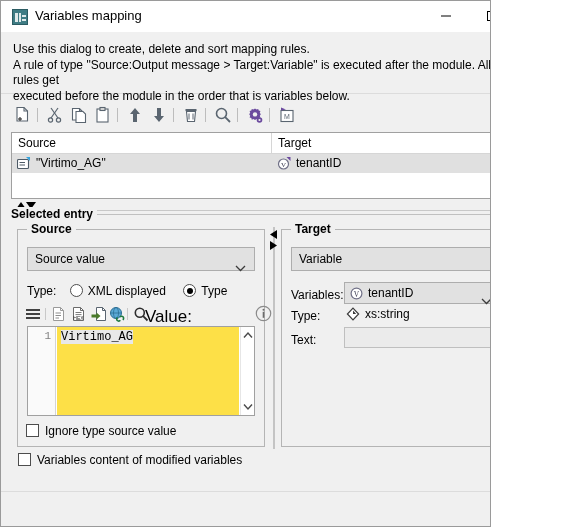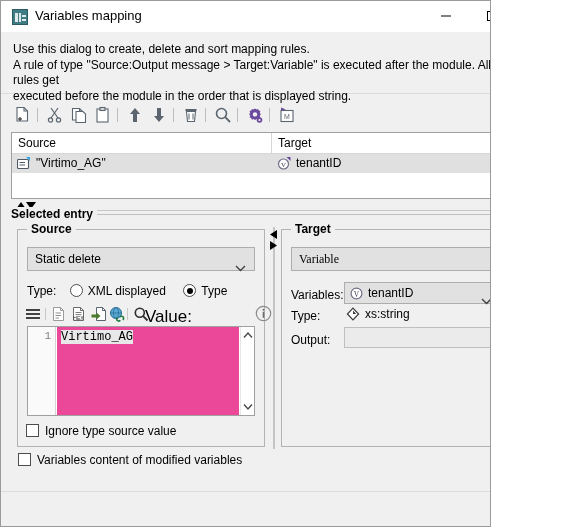--- a/index.html
+++ b/index.html
@@ -226,21 +226,21 @@
     line-height: 22px;
     padding-left: 7px;
     white-space: nowrap;
     cursor: default;
   }
   .combo .chev {
     position: absolute;
     right: 8px; top: 9px;
   }
   .combo-src { left: 26px; top: 246px; width: 228px; height: 24px; }
-  .combo-tgt { left: 290px; top: 246px; width: 225px; height: 24px; font-family: Liberation Serif, serif; }
+  .combo-tgt { left: 290px; top: 246px; width: 225px; height: 24px; }
 
   .lbl {
     position: absolute;
     font-size: 12px;
     color: #000;
     white-space: nowrap;
   }
   .radio-row { position: absolute; left: 26px; top: 283px; }
   .radio {
     position: relative;
@@ -297,21 +297,21 @@
   .code {
     position: absolute;
     left: 29px; top: 0;
     right: 15px;
     height: 100%;
     font-family: "Liberation Mono", monospace;
     font-size: 12px;
     color: #000;
     padding: 3px 0 0 4px;
     box-sizing: border-box;
-    background: #ec4899;
+    background: #fde047;
     white-space: pre;
   }
   .code-sel { background: #e8e8e8; }
   .vscroll {
     position: absolute;
     right: 0; top: 0;
     width: 14px; height: 100%;
     background: #ffffff;
     border-left: 1px solid #e6e6e6;
     box-sizing: border-box;
@@ -454,21 +454,21 @@
       <svg width="12" height="12" viewBox="0 0 12 12">
         <line x1="1.5" y1="1.5" x2="10.5" y2="10.5" stroke="#000" stroke-width="1"></line>
         <line x1="10.5" y1="1.5" x2="1.5" y2="10.5" stroke="#000" stroke-width="1"></line>
       </svg>
     </div>
   </div>
 
   <div class="desc">
     <p>Use this dialog to create, delete and sort mapping rules.</p>
     <p>A rule of type "Source:Output message &gt; Target:Variable" is executed after the module. All the other rules get</p>
-    <p>executed before the module in the order that is displayed string.</p>
+    <p>executed before the module in the order that is variables below.</p>
   </div>
 
   <div class="toolbar">
 
     <div class="tb-item" style="left:2px;">
       <svg width="18" height="18" viewBox="0 0 18 18">
         <path d="M3 1.5 h7 l3.5 3.5 v10 h-10.5 z" fill="#fff" stroke="#5a6570" stroke-width="1.1"></path>
         <path d="M10 1.5 v3.5 h3.5" fill="none" stroke="#5a6570" stroke-width="1.1"></path>
         <line x1="4" y1="13" x2="8" y2="13" stroke="#3a3a3a" stroke-width="1.2"></line>
         <line x1="6" y1="11" x2="6" y2="15" stroke="#3a3a3a" stroke-width="1.2"></line>
@@ -584,21 +584,21 @@
     <div class="hsplit-line"></div>
   </div>
 
   <div class="selentry-label">Selected entry</div>
   <div class="selentry-line"></div>
 
   <div class="gbox gsource"></div>
   <div class="gbox-title gsource-title">Source</div>
 
   <div class="combo combo-src">
-    <span>Static delete</span>
+    <span>Source value</span>
     <span class="chev">
       <svg width="11" height="7" viewBox="0 0 11 7">
           <path d="M1 1 L5.5 5.5 L10 1" fill="none" stroke="#3c3c3c" stroke-width="1.3"></path>
         </svg>
     </span>
   </div>
 
   <div class="radio-row">
     <span class="lbl" style="position:static;margin-right:10px;">Type:</span>
     <span class="radio-item">
@@ -735,21 +735,21 @@
   <div class="lbl t-lbl-type">Type:</div>
   <div class="type-val">
     <span style="display:inline-block;vertical-align:-3px;margin-right:5px;">
       <svg width="14" height="14" viewBox="0 0 14 14">
         <path d="M7 1.2 L12.6 7 L7 12.8 L1.4 7 Z" fill="#fff" stroke="#3a3a3a" stroke-width="1.2"></path>
         <path d="M7 3.6 L10.2 7 L7 7 Z" fill="#3a3a3a"></path>
       </svg>
     </span><span>xs:string</span>
   </div>
 
-  <div class="lbl t-lbl-xpath">Output:</div>
+  <div class="lbl t-lbl-xpath">Text:</div>
   <div class="xpath-field" title="">
     <div class="xpath-btn">...</div>
   </div>
 
   <div class="cbx-row cbx-validate">
     <span class="cbx"></span><span>Variables content of modified variables</span>
   </div>
 
   <div class="vtab vtab-ns">
     <span>Namespaces</span>

